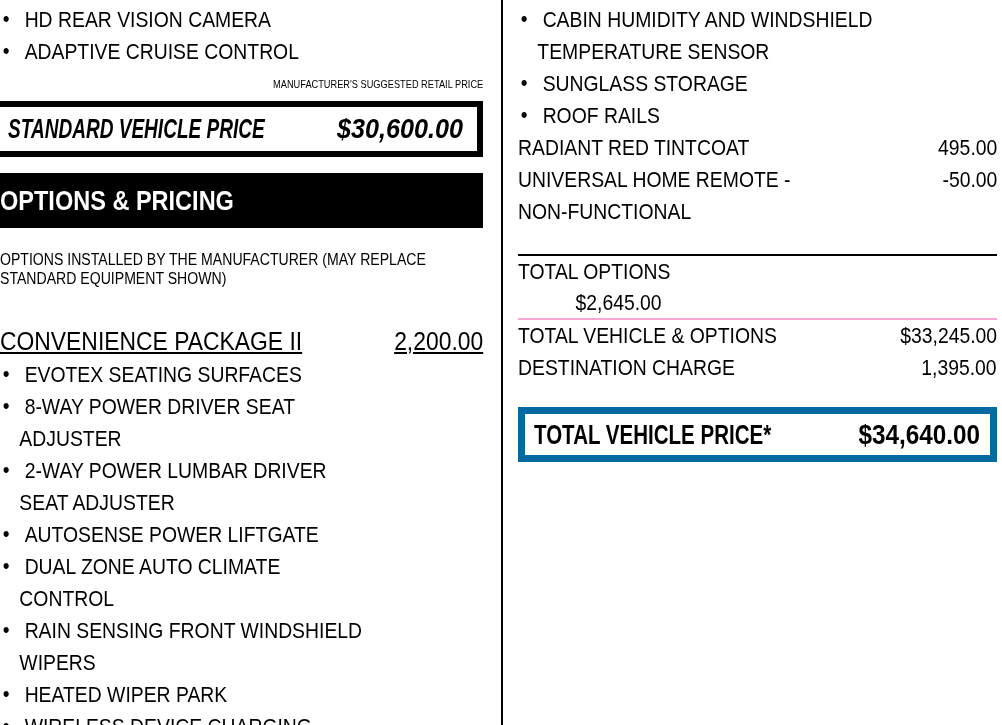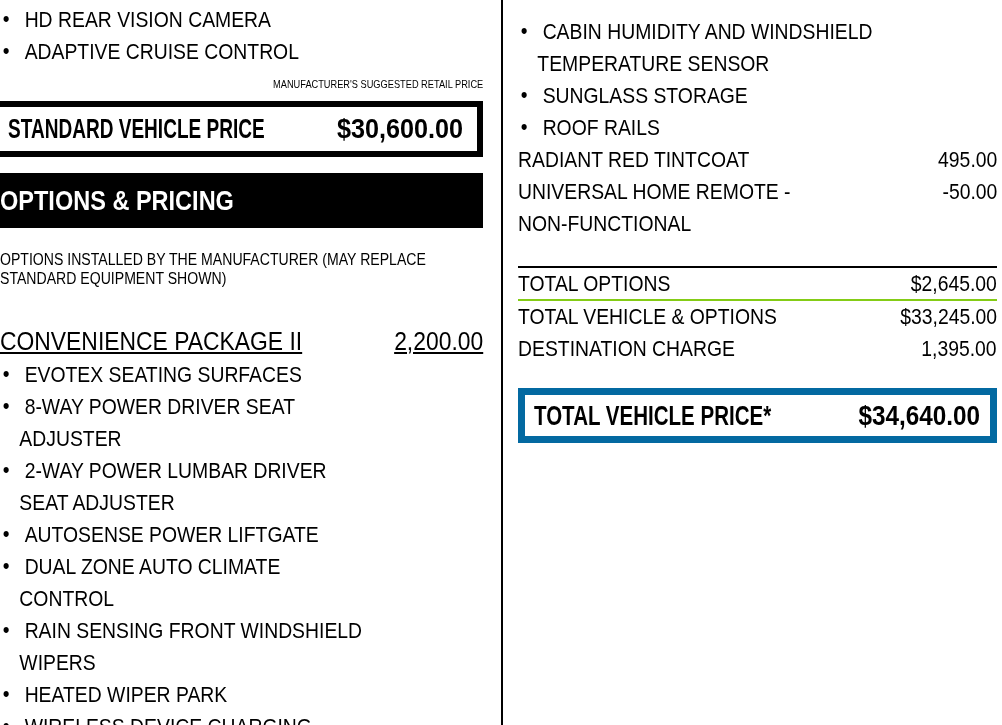--- a/index.html
+++ b/index.html
@@ -10,21 +10,21 @@
     background:#ffffff;
     color:#000000;
     font-family:"Liberation Sans","DejaVu Sans",sans-serif;
     overflow:hidden;
   }
   .divider {
     position:absolute; left:501px; top:0;
     width:2px; height:725px; background:#000;
   }
   .col-left  { position:absolute; left:0;   top:0; width:483px; }
-  .col-right { position:absolute; left:518px; top:12px; width:479px; }
+  .col-right { position:absolute; left:518px; top:0; width:479px; }
 
   
   .cx  { display:inline-block; white-space:nowrap; transform:scaleX(0.88); transform-origin:0 50%; }
   .cxr { display:inline-block; white-space:nowrap; transform:scaleX(0.88); transform-origin:100% 50%; }
 
   
   ul.features { list-style:none; font-size:22px; line-height:32px; padding-top:4px; }
   ul.features li {
     position:relative; padding-left:22px; text-indent:6px;
     transform:scaleX(0.88); transform-origin:0 0;
@@ -38,20 +38,21 @@
   
   .msrp-caption { margin-top:8px; font-size:11px; line-height:17px; text-align:right; }
   .msrp-caption .cxr { transform:scaleX(0.84); }
 
   
   .price-box {
     position:relative; margin-top:8px;
     width:483px; height:56px;
     border:6px solid #000; border-left:none;
     background:#fff;
+    font-style:italic;
   }
   .pb-label {
     position:absolute; left:8px; top:50%;
     transform:translateY(-50%) scaleX(0.68); transform-origin:0 50%;
     font-size:28px; font-weight:bold; white-space:nowrap;
   }
   .pb-value {
     position:absolute; right:14px; top:50%;
     transform:translateY(-50%) scaleX(0.90); transform-origin:100% 50%;
     font-size:28px; font-weight:bold; white-space:nowrap;
@@ -79,21 +80,21 @@
   }
 
   
   .opt-row { display:flex; justify-content:space-between; font-size:22px; line-height:32px; }
   .opt-name { width:345px; transform:scaleX(0.88); transform-origin:0 0; }
   .opt-price{ text-align:right; }
 
   
   .totals { margin-top:26px; border-top:2px solid #000; font-size:22px; }
   .t-row { display:flex; justify-content:space-between; line-height:32px; }
-  .t-row.ruled { line-height:31px; border-bottom:2px solid #84cc16; }
+  .t-row.ruled { line-height:31px; border-bottom:2px solid #f9a8d4;flex-direction:column; }
 
   
   .total-box {
     position:relative; margin-top:23px;
     width:479px; height:55px;
     border:7px solid #0369a1; background:#fff;
   }
   .tb-label {
     position:absolute; left:9px; top:50%;
     transform:translateY(-50%) scaleX(0.76); transform-origin:0 50%;

